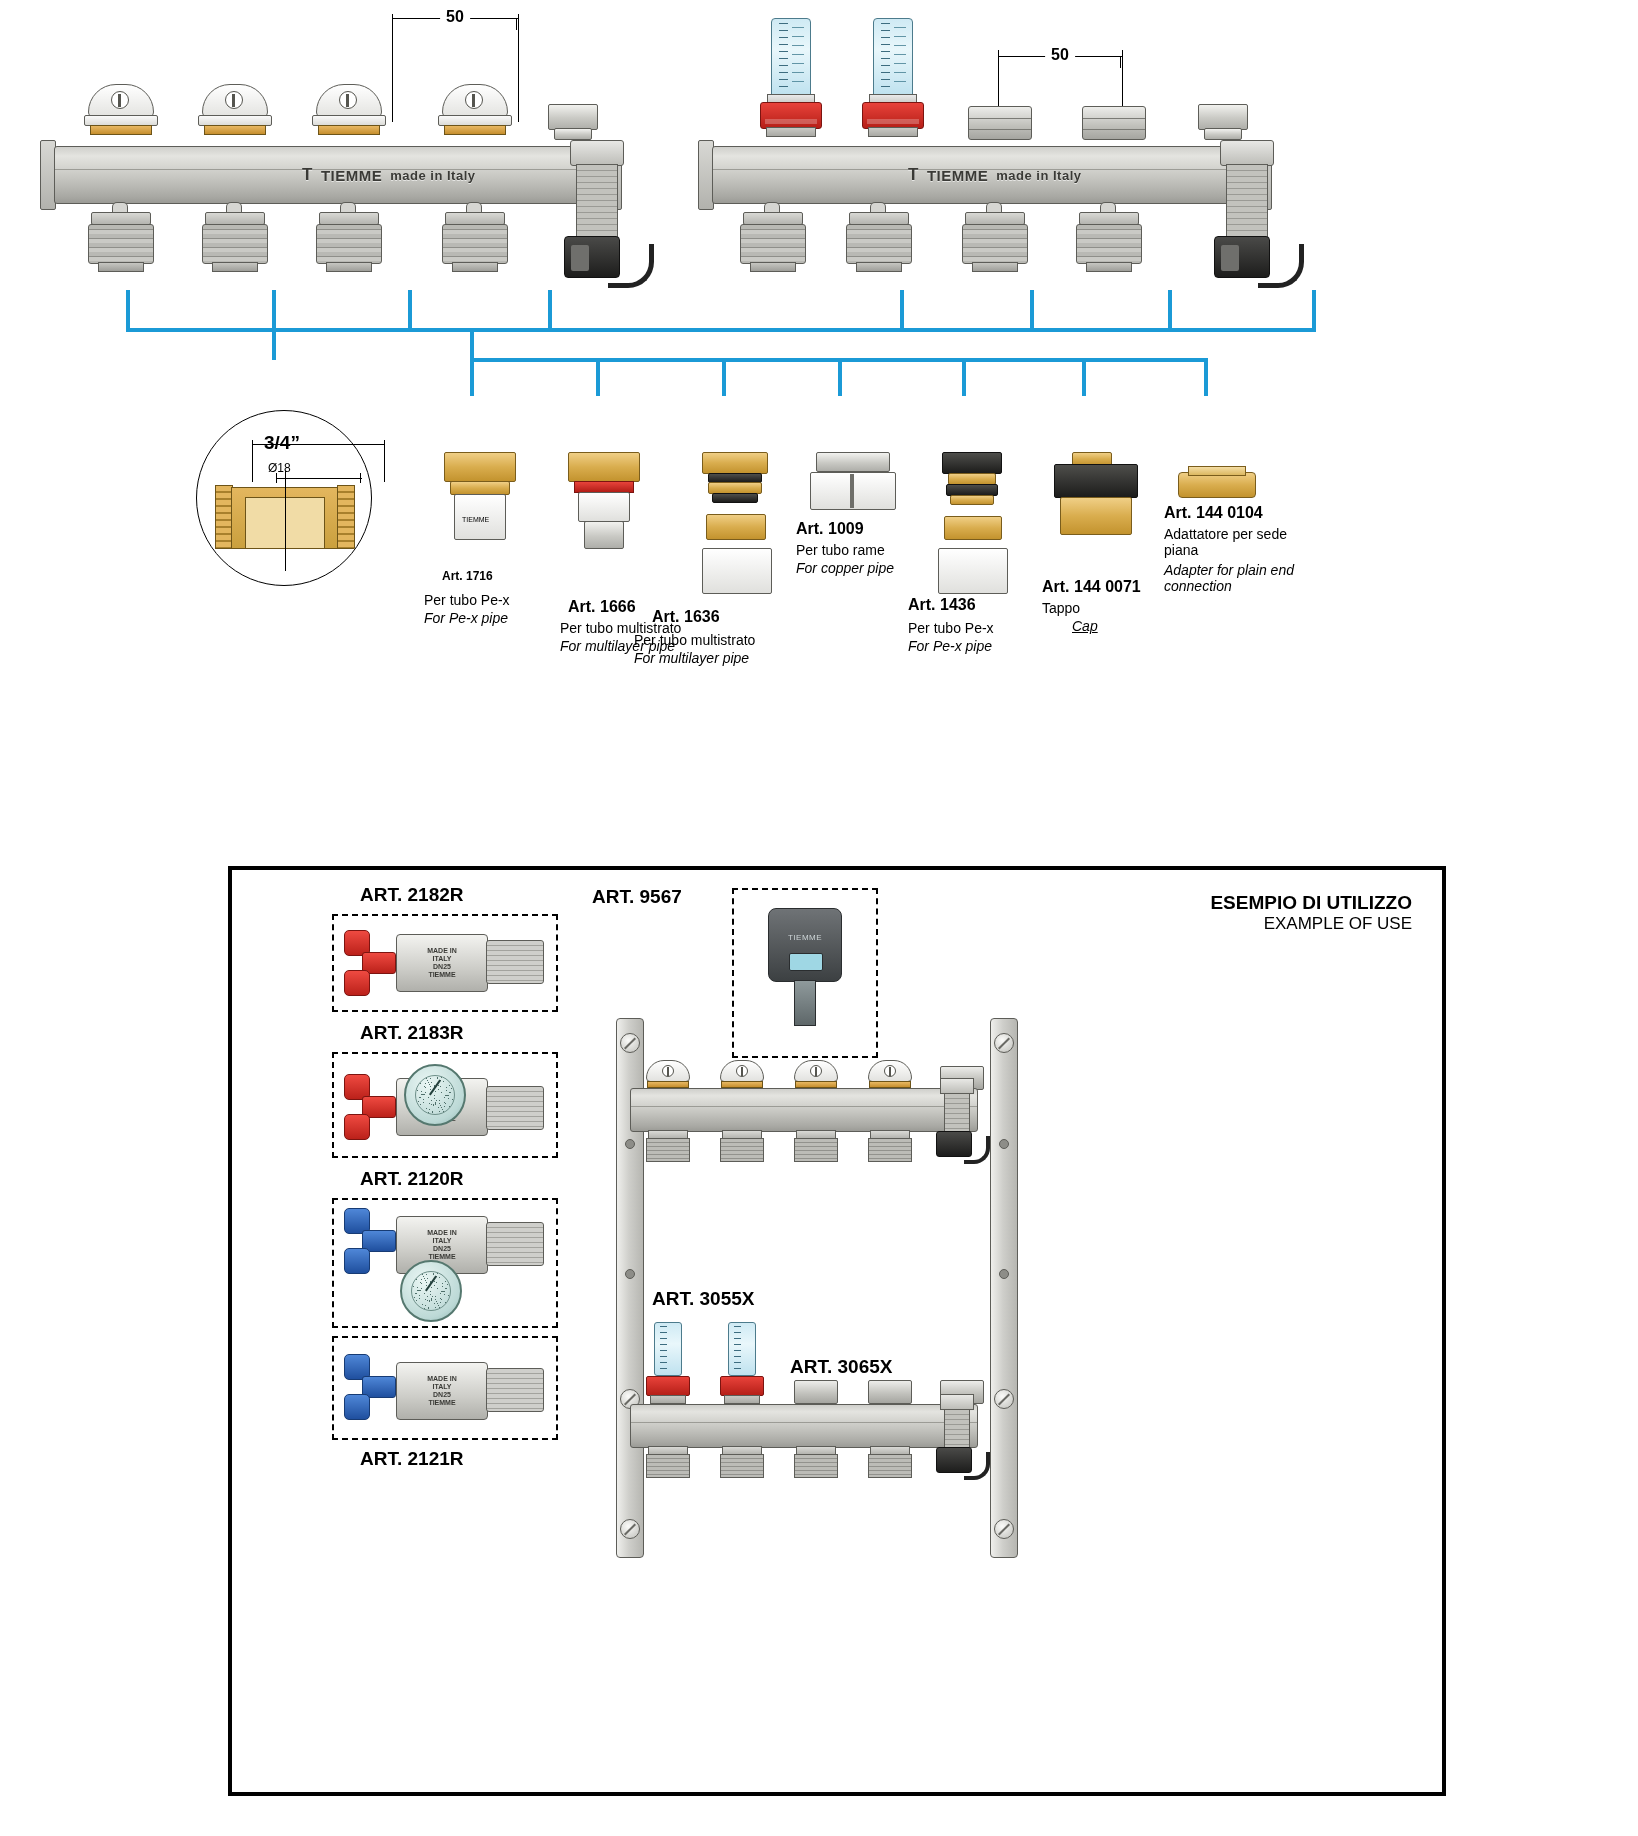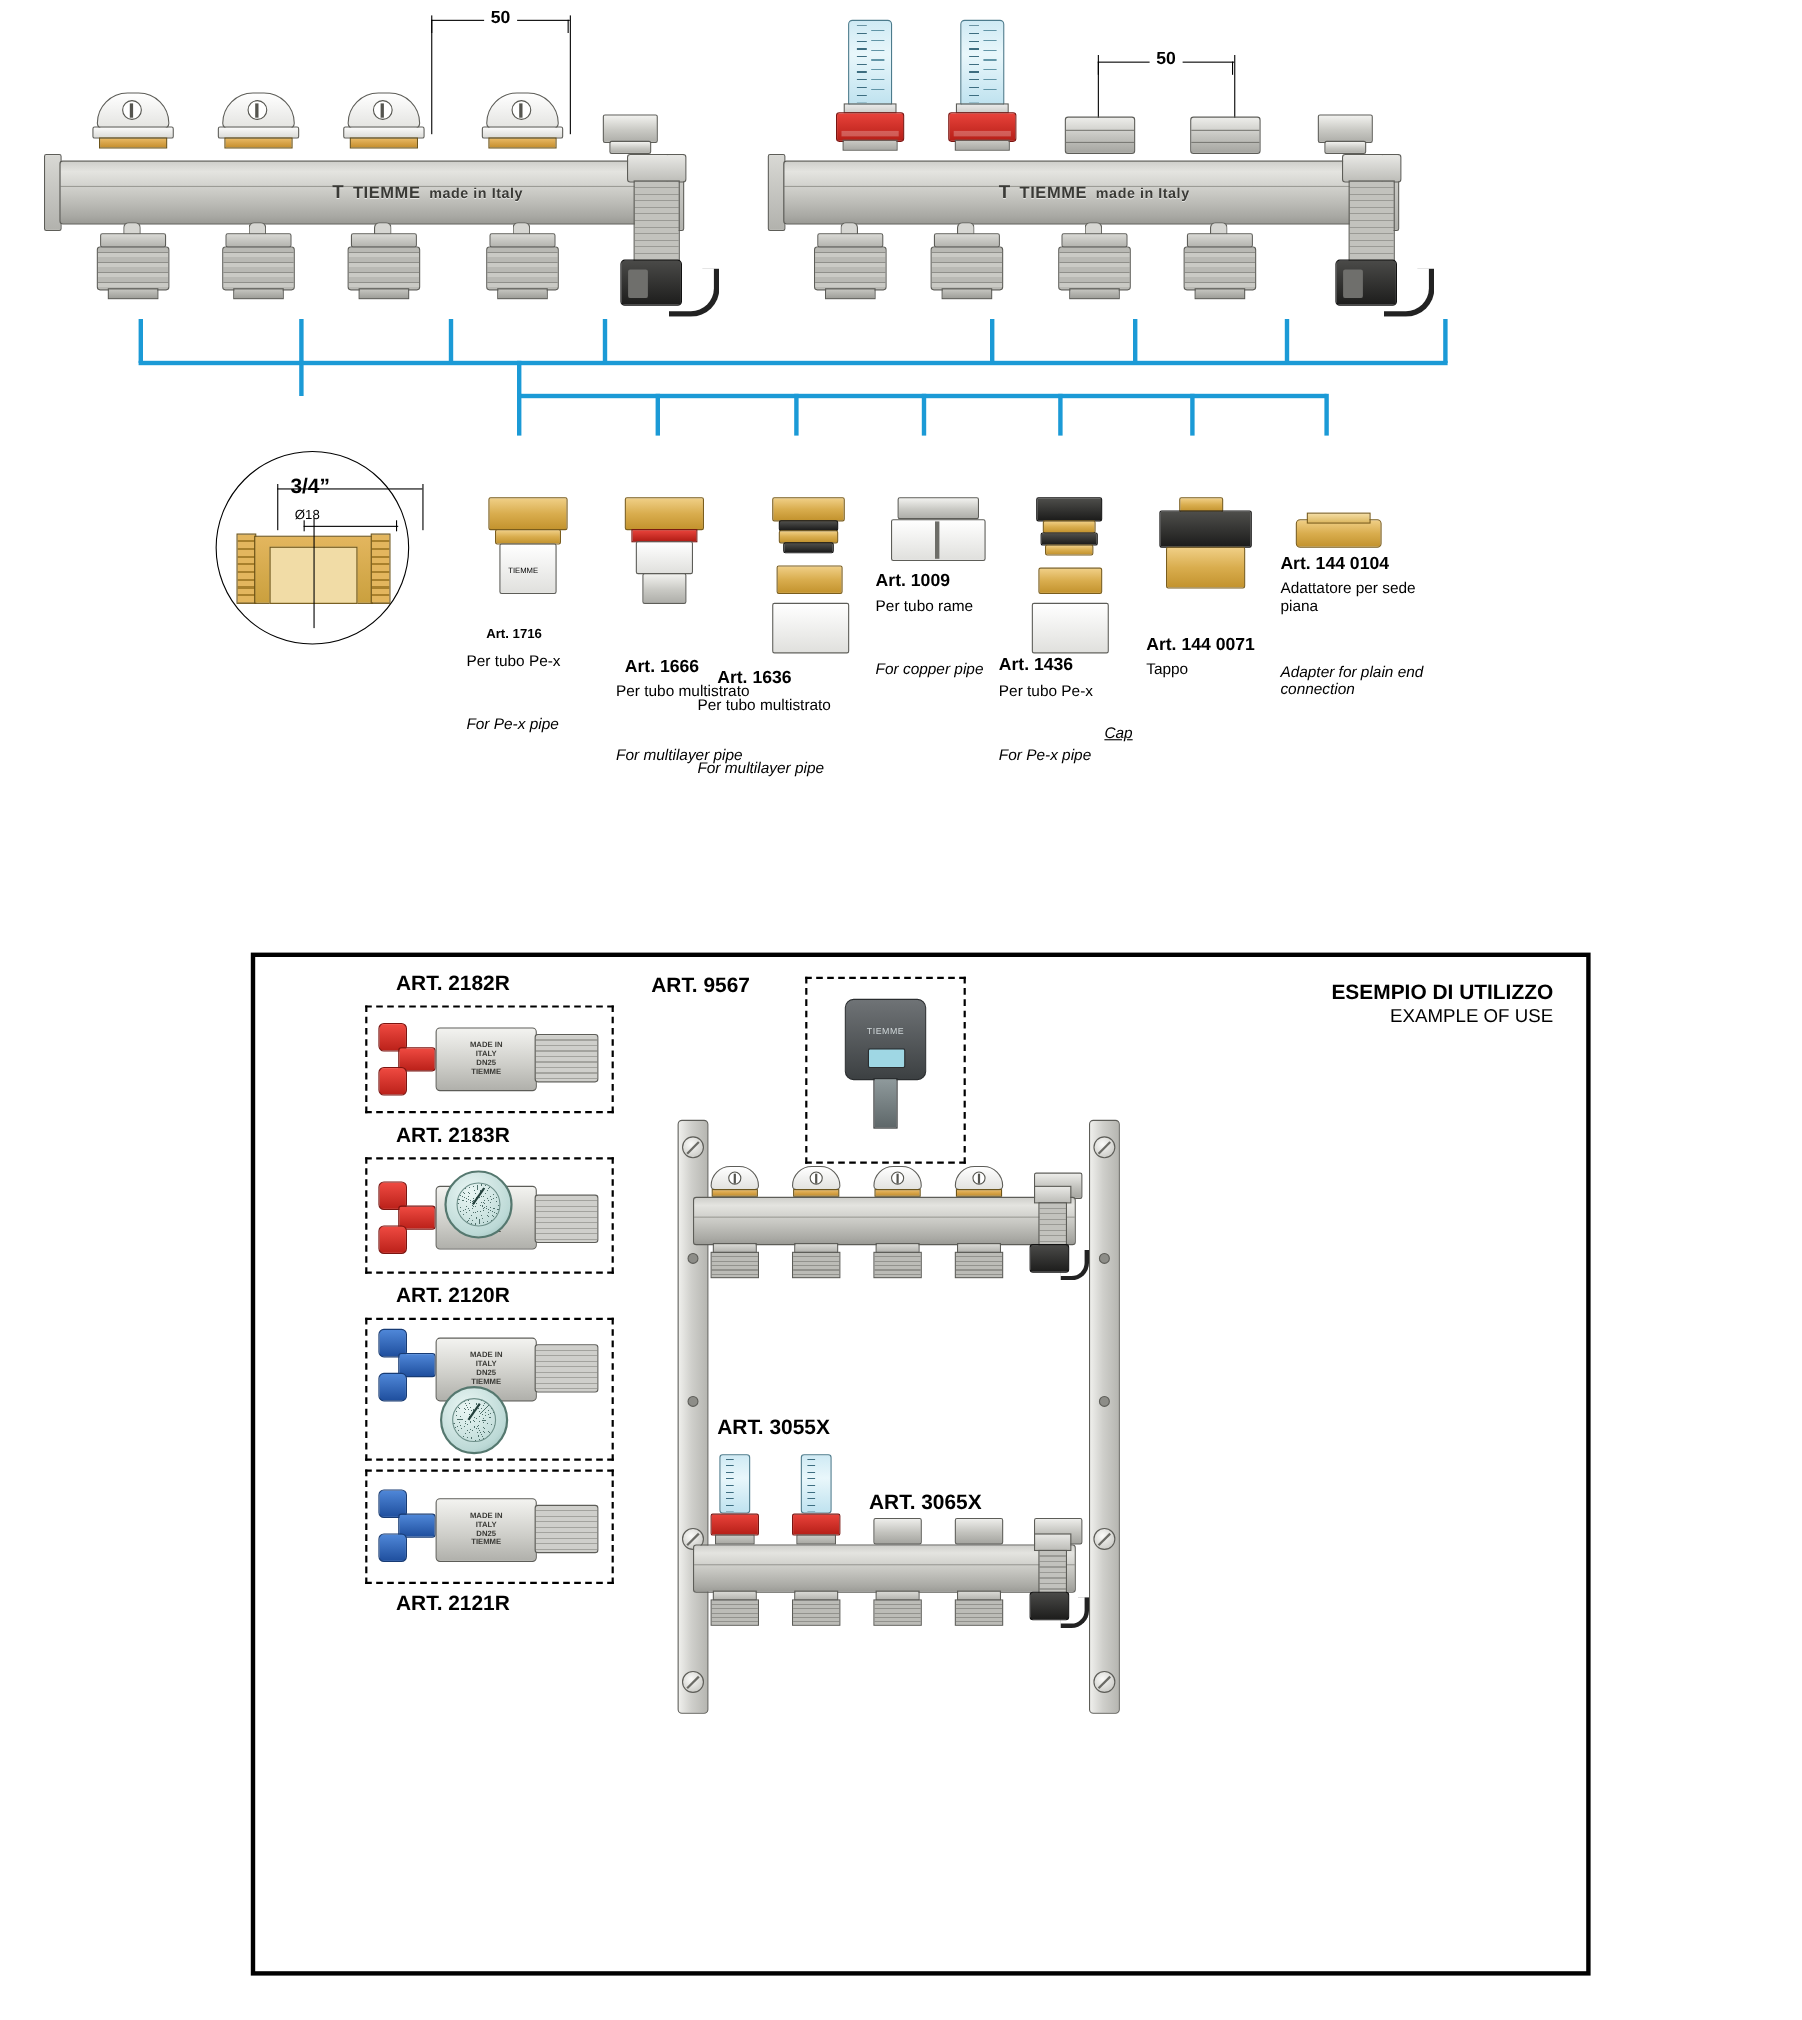--- a/index.html
+++ b/index.html
@@ -9,21 +9,21 @@
     background:#ffffff;
     font-family:"Liberation Sans", sans-serif;
     position:relative;
     overflow:hidden;
   }
   .abs { position:absolute; }
 
   
   .t { position:absolute; font-size:15px; color:#000; line-height:1.15; }
   .t.b  { font-weight:bold; }
-  .t.i  { font-style:italic;margin-top:40px; }
+  .t.i  { font-style:italic; }
 
   
   .manifold-body {
     position:absolute;
     background:linear-gradient(180deg,#cfcfcb 0%,#e4e4e0 16%,#c6c6c1 55%,#a9a9a4 88%,#9b9b96 100%);
     border:1.3px solid #5d5d58;
     border-radius:3px;
   }
   .manifold-body:after{
     content:"";
@@ -674,21 +674,21 @@
 <div class="t" style="left:908px;top:620px;font-size:14px;">Per tubo Pe-x</div>
 <div class="t i" style="left:908px;top:638px;font-size:14px;">For Pe-x pipe</div>
 
 <div class="abs" style="left:1050px;top:452px;width:96px;height:110px;">
   <div class="fit brassnut" style="left:22px;top:0;width:40px;height:14px;"></div>
   <div class="fit blacknut" style="left:4px;top:12px;width:84px;height:34px;"></div>
   <div class="fit brassnut" style="left:10px;top:45px;width:72px;height:38px;"></div>
 </div>
 <div class="t b" style="left:1042px;top:578px;font-size:16px;">Art. 144 0071</div>
 <div class="t" style="left:1042px;top:600px;font-size:14px;">Tappo</div>
-<div class="t i" style="left:1004px;top:618px;font-size:14px;text-decoration:underline;">Cap</div>
+<div class="t i" style="left:1072px;top:618px;font-size:14px;text-decoration:underline;">Cap</div>
 
 <div class="abs" style="left:1174px;top:452px;width:90px;height:60px;">
   <div class="fit brassnut" style="left:4px;top:20px;width:78px;height:26px;border-radius:4px;"></div>
   <div class="fit" style="left:14px;top:14px;width:58px;height:10px;background:linear-gradient(180deg,#f4dda4,#dcb861);border:1px solid #7a5d1c;"></div>
 </div>
 <div class="t b" style="left:1164px;top:504px;font-size:16px;">Art. 144 0104</div>
 <div class="t" style="left:1164px;top:526px;font-size:14px;width:150px;">Adattatore per sede piana</div>
 <div class="t i" style="left:1164px;top:562px;font-size:14px;width:150px;">Adapter for plain end connection</div>
 
 <div class="panel">

